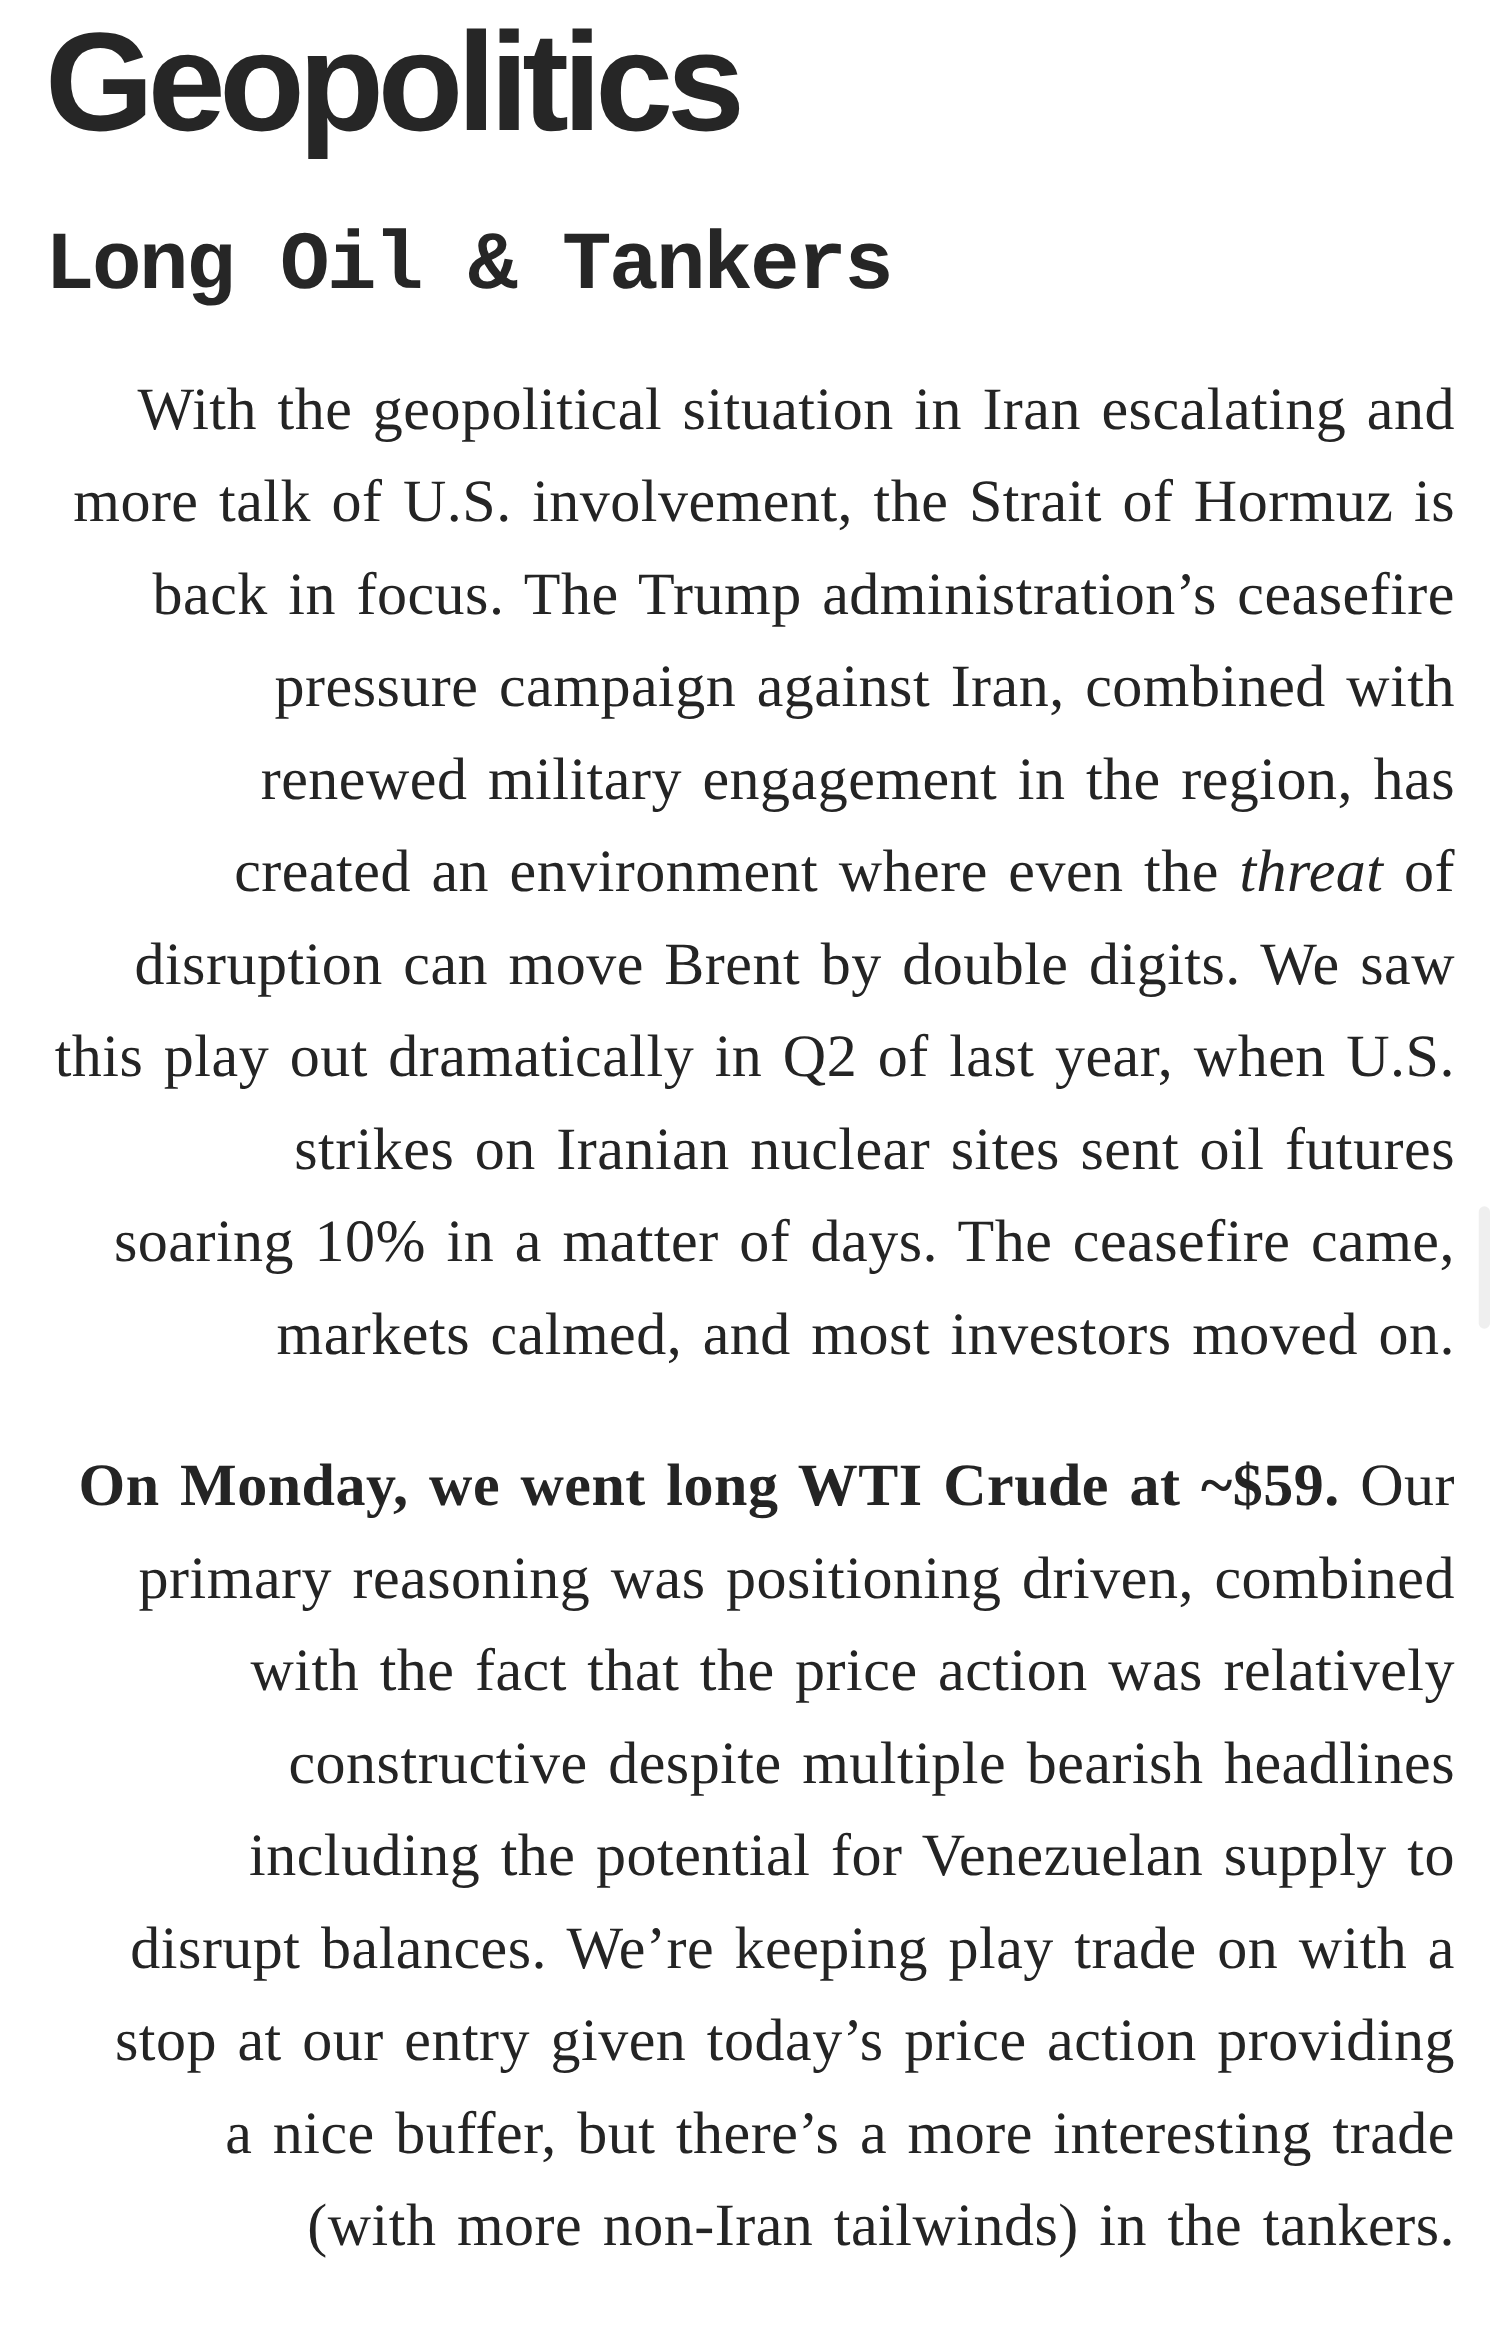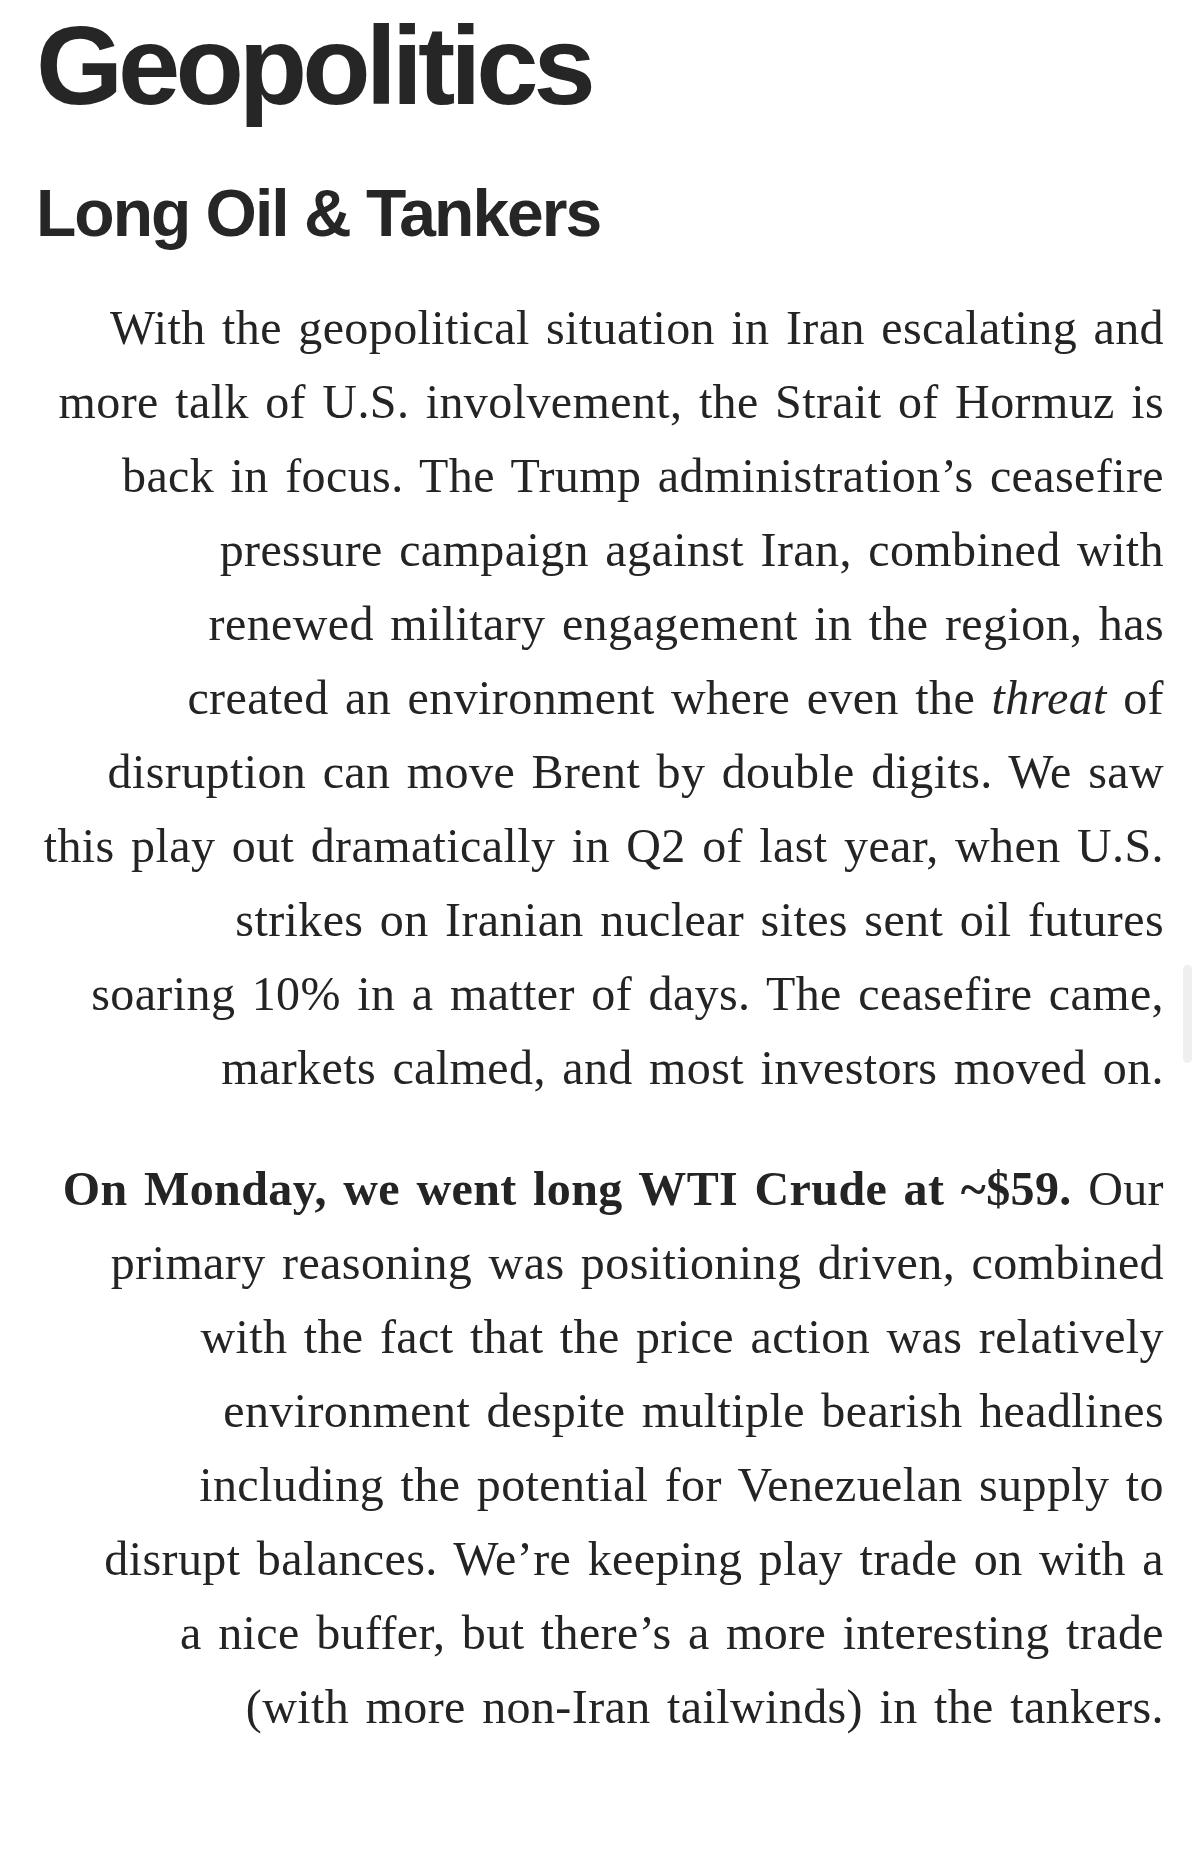--- a/index.html
+++ b/index.html
@@ -20,21 +20,21 @@
     margin: 0;
     font-family: "Liberation Sans", sans-serif;
     font-weight: 700;
     font-size: 112px;
     line-height: 112px;
     letter-spacing: -5px;
     color: var(--heading, #262626);
   }
   h2.section-title {
     margin: 58px 0 0 0;
-    font-family: Liberation Sans, sans-serif;
+    font-family: Liberation Mono, monospace;
     font-weight: 700;
     font-size: 66px;
     line-height: 66px;
     letter-spacing: -2px;
     color: var(--heading, #262626);
   }
   .article-body {
     margin-top: 45px;
     font-family: "Liberation Serif", serif;
     font-size: 48px;
@@ -82,22 +82,23 @@
         <div class="line"><span>disruption can move Brent by double digits. We saw</span></div>
         <div class="line"><span>this play out dramatically in Q2 of last year, when U.S.</span></div>
         <div class="line"><span>strikes on Iranian nuclear sites sent oil futures</span></div>
         <div class="line"><span>soaring 10% in a matter of days. The ceasefire came,</span></div>
         <div class="line"><span>markets calmed, and most investors moved on.</span></div>
       </div>
       <div class="para">
         <div class="line"><span class="run-bold">On Monday, we went long WTI Crude at ~$59.</span><span> Our</span></div>
         <div class="line"><span>primary reasoning was positioning driven, combined</span></div>
         <div class="line"><span>with the fact that the price action was relatively</span></div>
-        <div class="line"><span>environment despite multiple bearish headlines</span></div>
+        <div class="line"><span>constructive despite multiple bearish headlines</span></div>
         <div class="line"><span>including the potential for Venezuelan supply to</span></div>
         <div class="line"><span>disrupt balances. We’re keeping play trade on with a</span></div>
+        <div class="line"><span>stop at our entry given today’s price action providing</span></div>
         <div class="line"><span>a nice buffer, but there’s a more interesting trade</span></div>
         <div class="line"><span>(with more non-Iran tailwinds) in the tankers.</span></div>
       </div>
     </div>
 </div>
 
 <div class="scrollbar-thumb"></div>
 
 </body></html>

